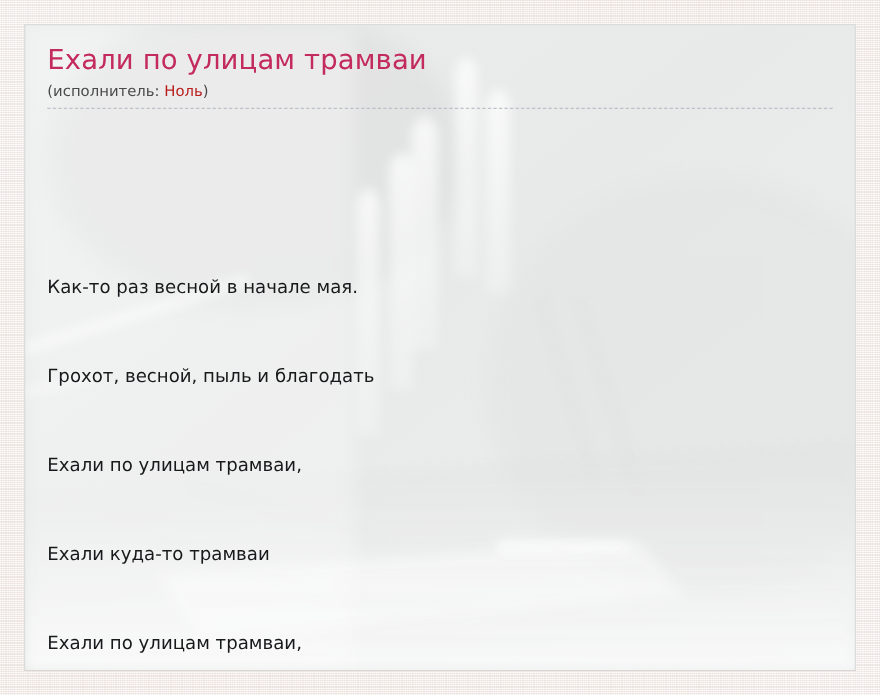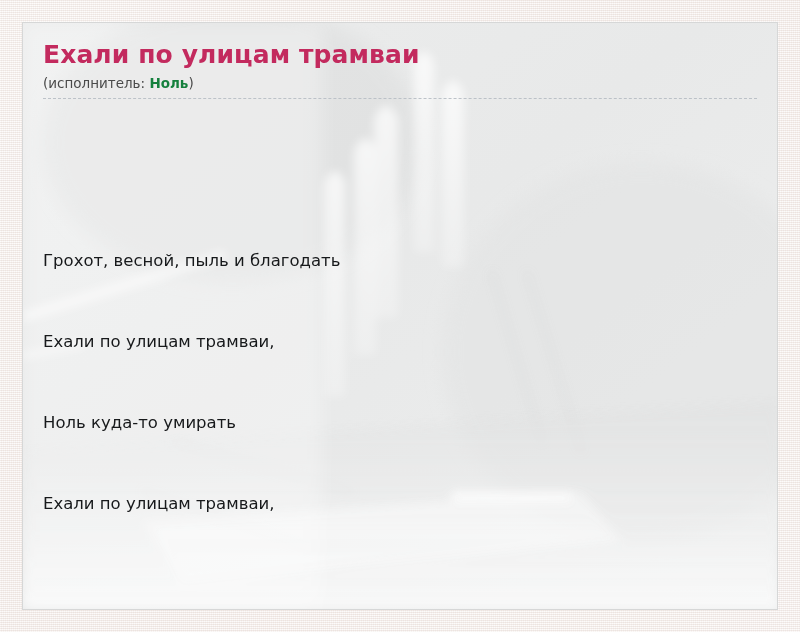--- a/index.html
+++ b/index.html
@@ -60,36 +60,35 @@
   .panel-inner {
     position: relative;
     z-index: 3;
     padding: 18px 20px 0 20px;
   }
 
   
   .song-title {
     margin: 0;
     font-size: 25px;
-    font-weight: 700;
+    font-weight: 400;
     line-height: 1.1;
     color: #c32a5e;
     letter-spacing: 0.1px;
   }
 
   .byline {
     margin: 6px 0 0 0;
     font-size: 13.5px;
     color: #4a4a4a;
     line-height: 1.2;
   }
   .byline .artist-link {
-    color: #15803d;
+    color: #b91c1c;
     text-decoration: none;
-    font-weight: bold;
   }
 
   .divider {
     margin: 7px 0 0 0;
     height: 0;
     border: 0;
     border-top: 1px dashed #b9bfc6;
     opacity: 0.95;
   }
 
@@ -190,23 +189,24 @@
 
       <h1 class="song-title">Ехали по улицам трамваи</h1>
 
       <p class="byline"><span>(исполнитель: </span><a class="artist-link" href="#">Ноль</a><span>)</span></p>
 
       <hr class="divider">
 
       <div class="lyrics">
 
         <div class="stanza">
+          <span class="lyric-line">Как-то раз весной в начале мая.</span>
           <span class="lyric-line">Грохот, весной, пыль и благодать</span>
           <span class="lyric-line">Ехали по улицам трамваи,</span>
-          <span class="lyric-line">Ноль куда-то умирать</span>
+          <span class="lyric-line">Ехали куда-то трамваи</span>
           <span class="lyric-line">Ехали по улицам трамваи,</span>
           
         </div>
 
         
 
         
 
       </div>
     </div>

